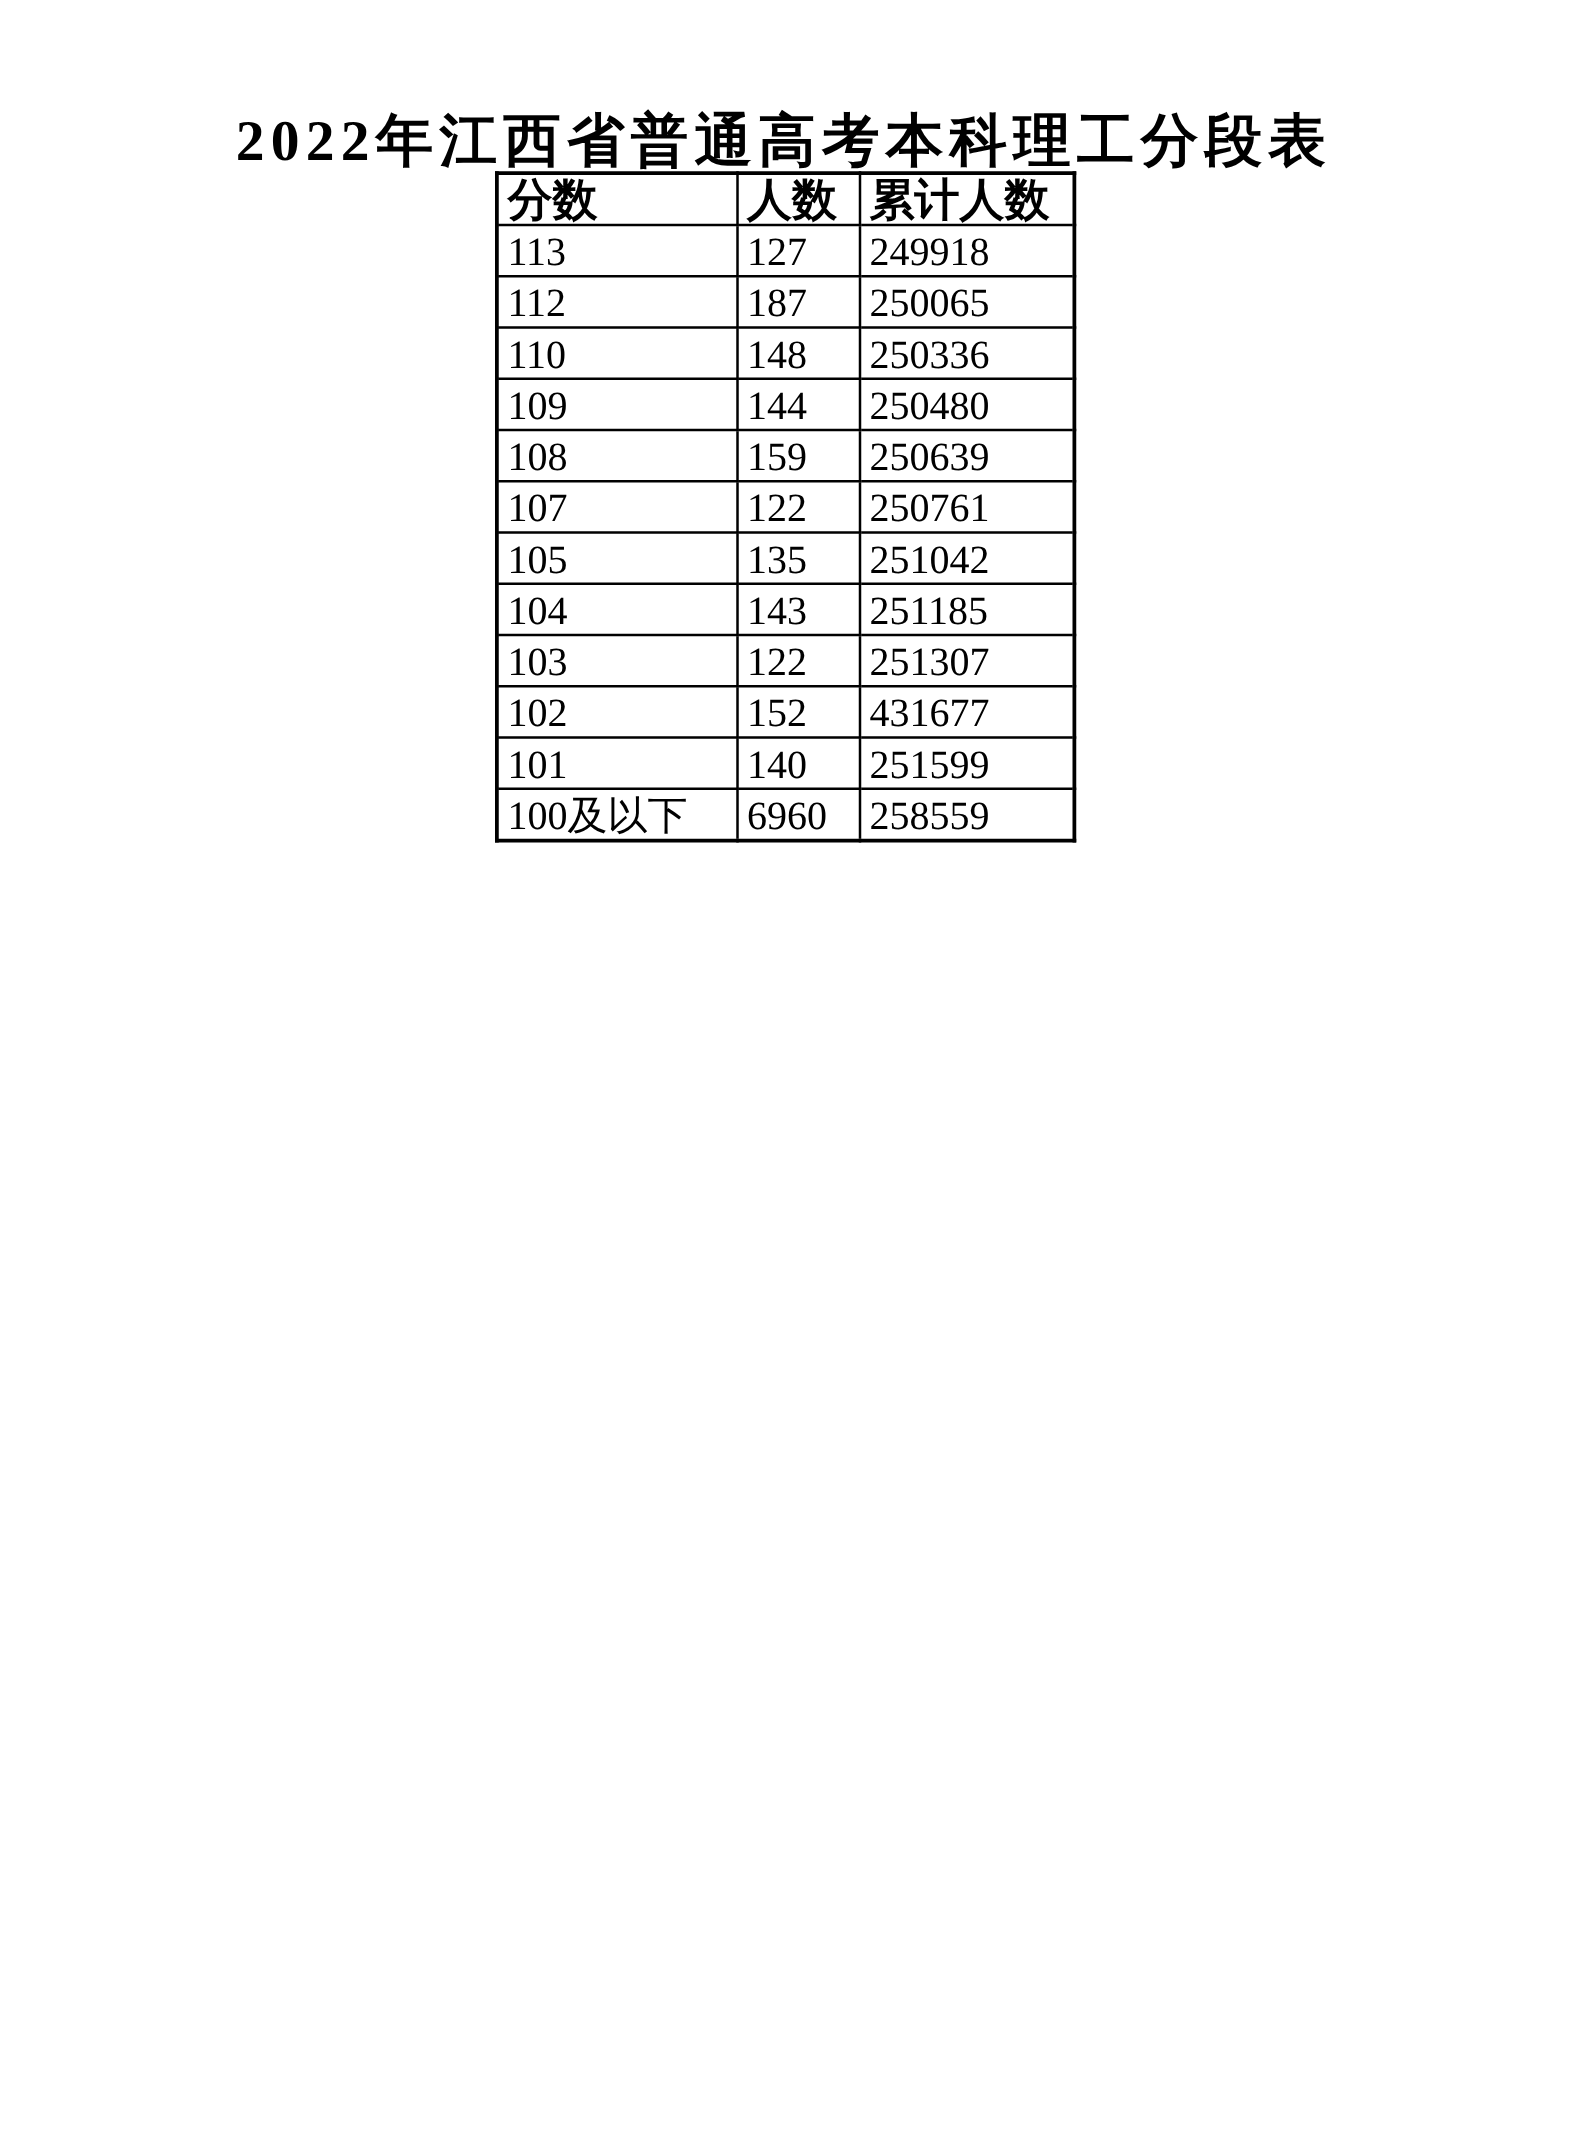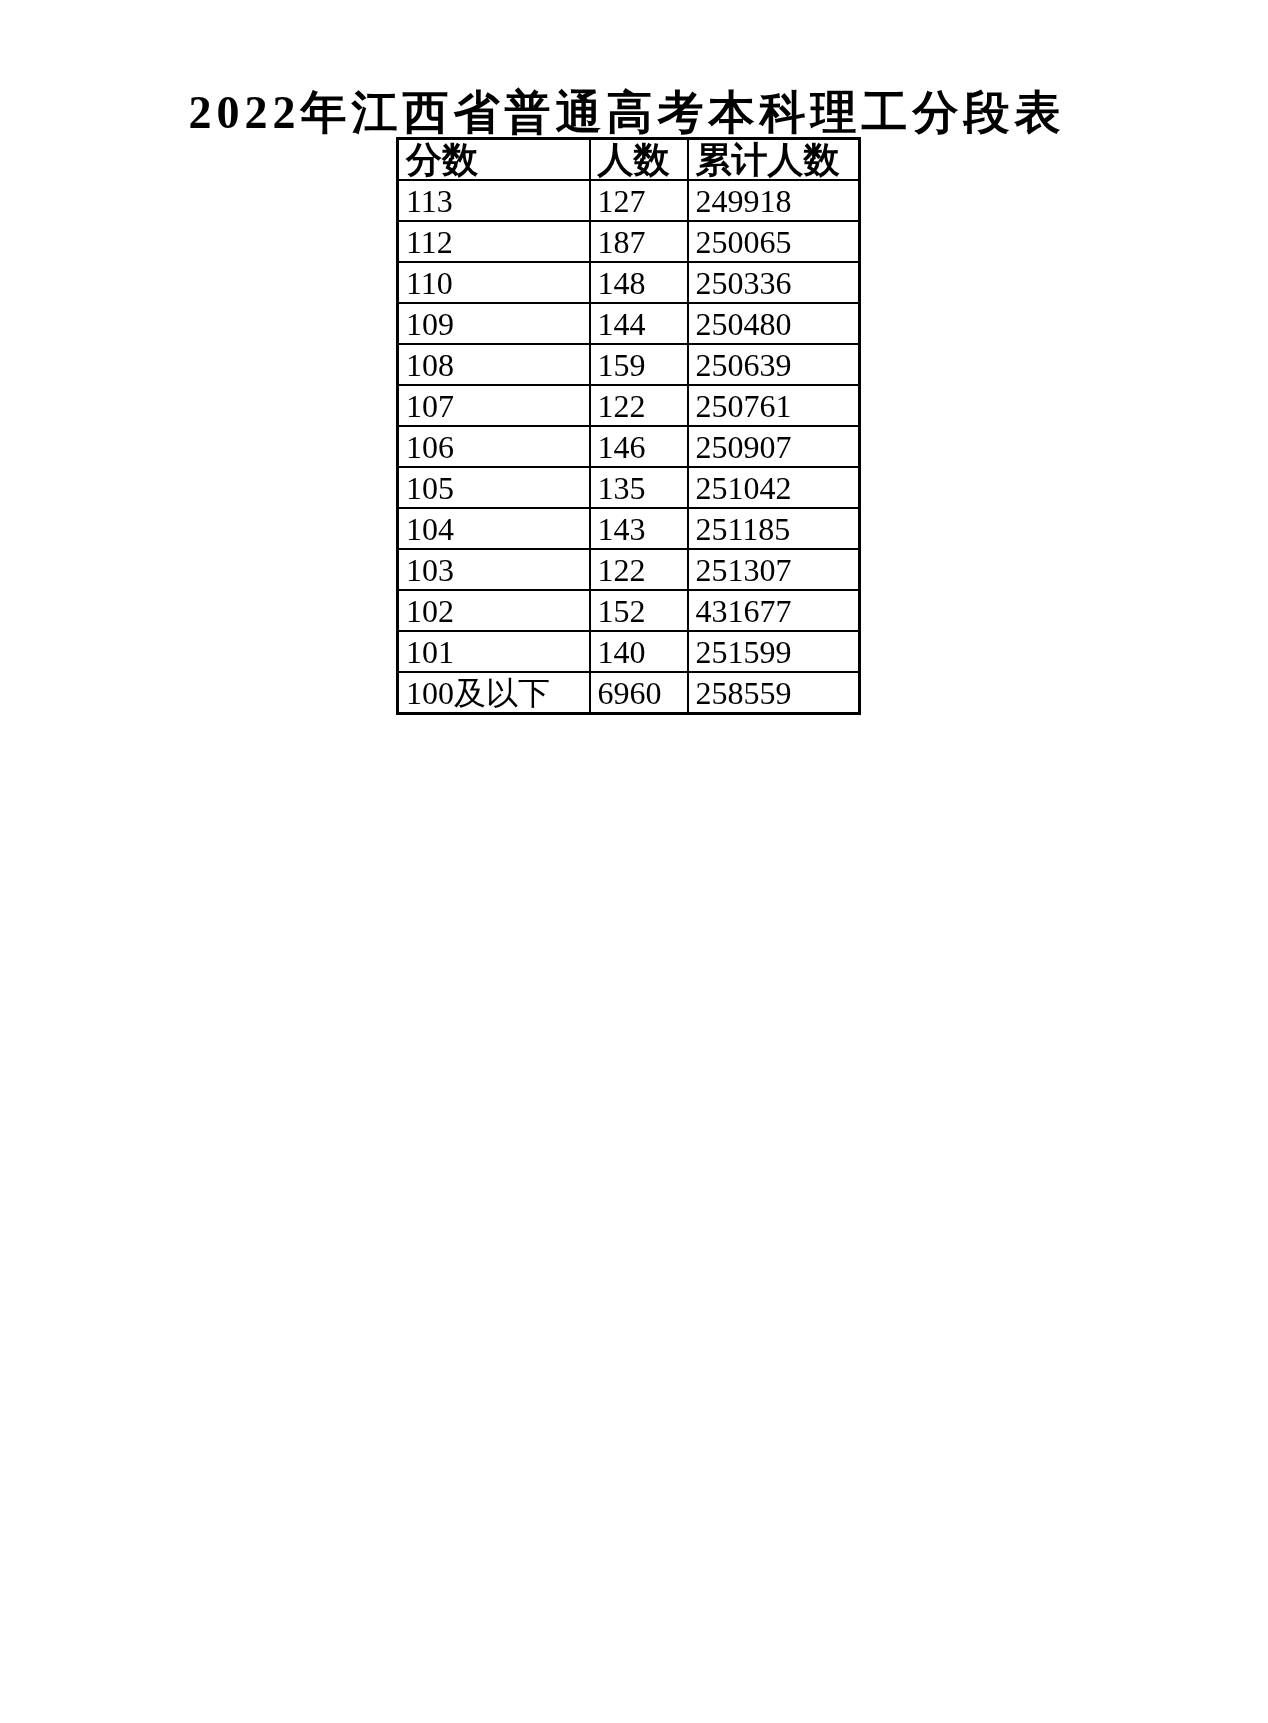--- a/index.html
+++ b/index.html
@@ -111,25 +111,20 @@
           <td>108</td>
           <td>159</td>
           <td>250639</td>
         </tr>
         <tr>
           <td>107</td>
           <td>122</td>
           <td>250761</td>
         </tr>
         <tr>
-          <td>106</td>
-          <td>146</td>
-          <td>250907</td>
-        </tr>
-        <tr>
           <td>105</td>
           <td>135</td>
           <td>251042</td>
         </tr>
         <tr>
           <td>104</td>
           <td>143</td>
           <td>251185</td>
         </tr>
         <tr>

